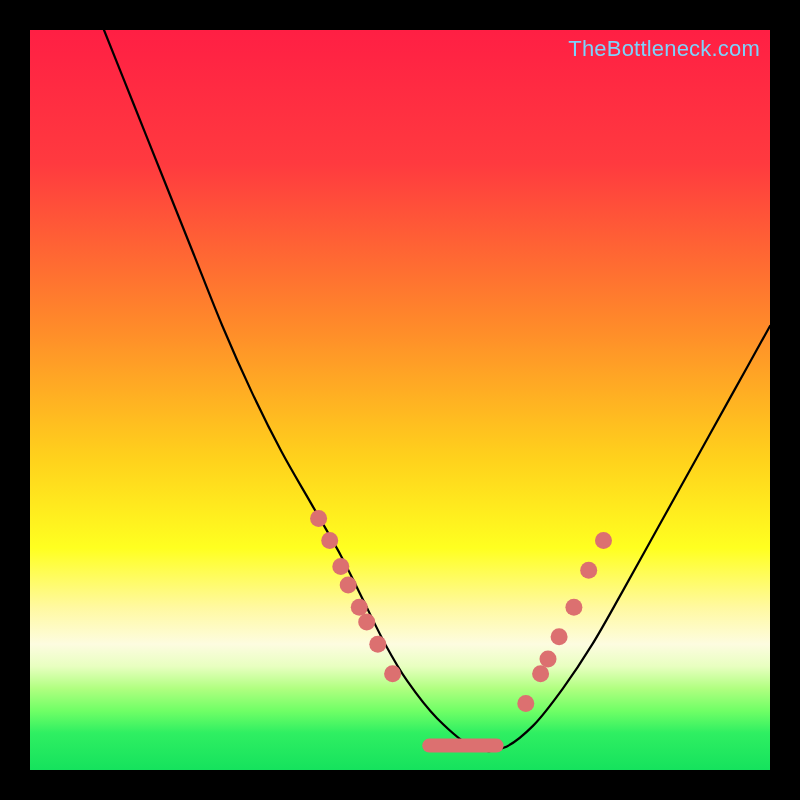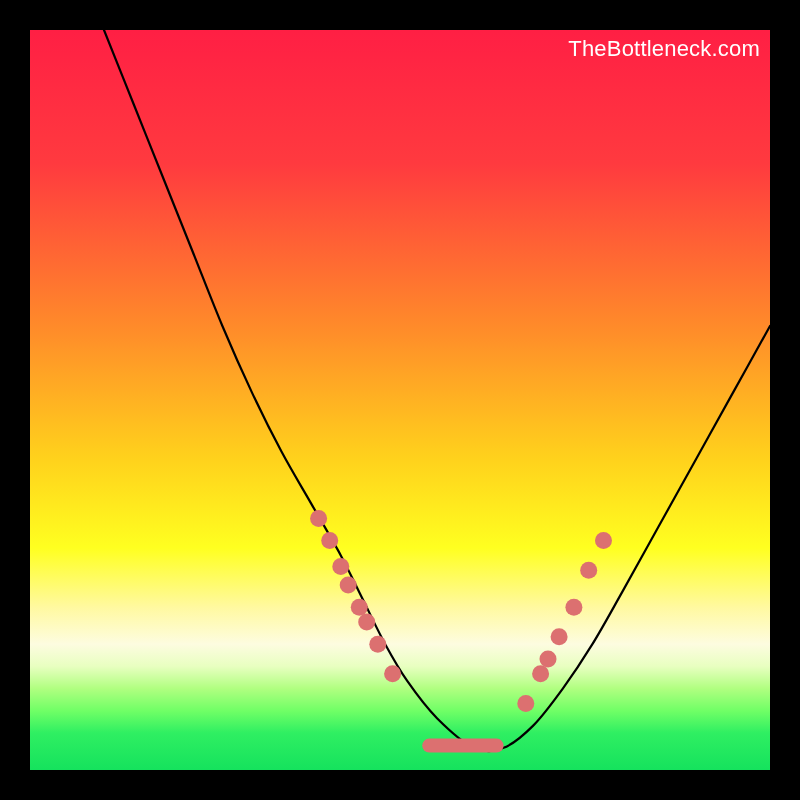--- a/index.html
+++ b/index.html
@@ -23,21 +23,21 @@
     position: absolute;
     left: 0;
     top: 0;
     width: 740px;
     height: 740px;
   }
   .watermark {
     position: absolute;
     top: 6px;
     right: 10px;
-    color: #ffffff;
+    color: #7dd3fc;
     font-size: 22px;
     font-weight: 400;
     letter-spacing: 0.2px;
     z-index: 20;
   }
   svg { display: block; }
 </style>
 </head>
 <body>
 

